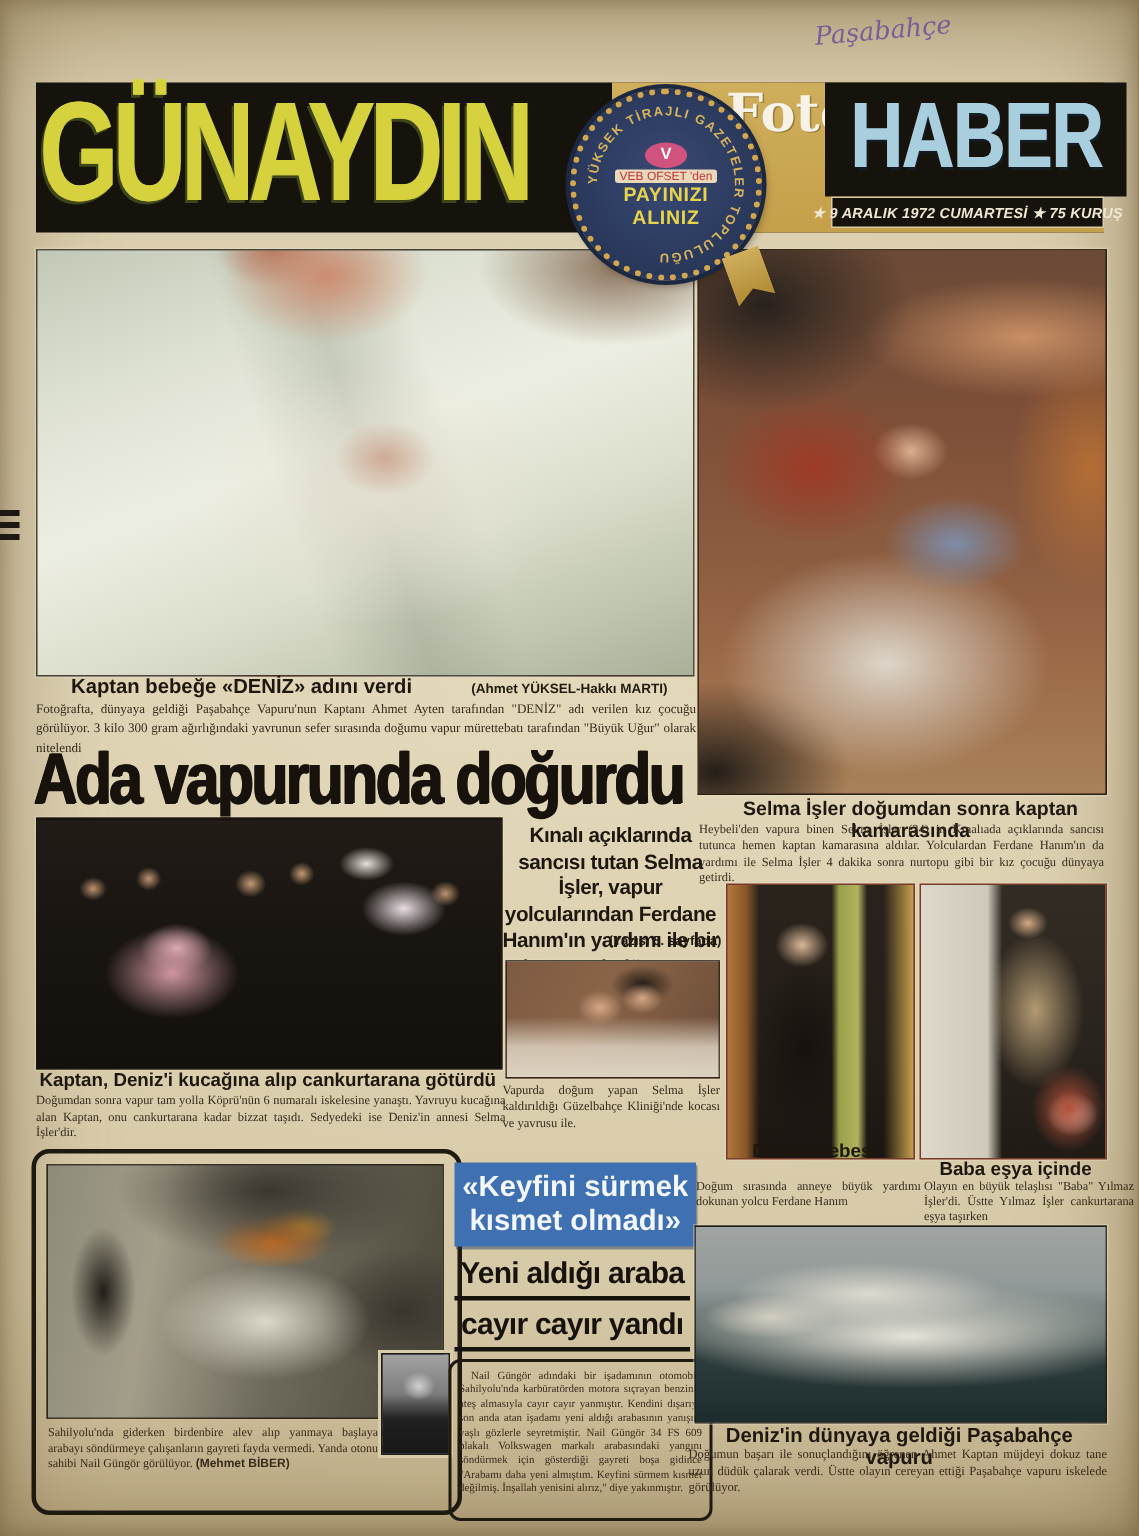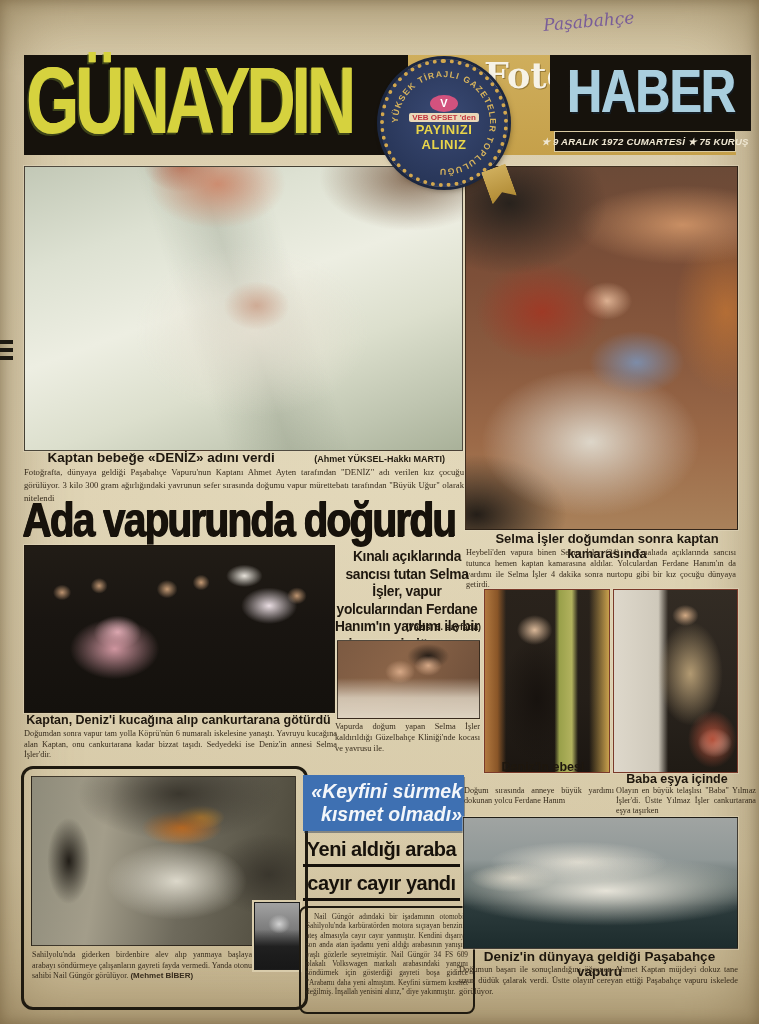--- a/index.html
+++ b/index.html
@@ -35,21 +35,21 @@
   .date-strip span{font-size:9.6px;font-style:italic;font-weight:bold;color:#efe7d2;letter-spacing:.2px;white-space:nowrap;}
   
   .badge{position:absolute;left:356px;top:4px;width:120px;height:120px;border-radius:50%;
     background:radial-gradient(circle at 50% 45%,#3a4a74 0%,#2c3a5e 60%,#223050 100%);
     border:4px dotted #d2a74e;box-shadow:0 0 0 3px #1c2740,2px 3px 6px rgba(40,28,10,.5);z-index:5;}
   .badge-ring{position:absolute;left:0;top:0;width:100%;height:100%;}
   .badge-center{position:absolute;left:14px;top:16px;width:92px;height:88px;display:flex;
     flex-direction:column;align-items:center;justify-content:center;gap:1px;text-align:center;}
   .badge-v{width:28px;height:17px;border-radius:50%;background:#d2527e;color:#fff;font-size:11px;
     font-weight:bold;line-height:17px;}
-  .badge-veb{font-size:8px;font-weight:bold;color:#c23540;background:#ead9b8;padding:0 3px;border-radius:2px;}
+  .badge-veb{font-size:8px;font-weight:normal;color:#c23540;background:#ead9b8;padding:0 3px;border-radius:2px;}
   .badge-pay{font-size:13px;font-weight:bold;color:#e8d44a;letter-spacing:.5px;line-height:14px;}
   .badge-ribbon{position:absolute;right:-8px;bottom:-18px;width:26px;height:34px;
     background:linear-gradient(180deg,#cfae5c,#b08a34);clip-path:polygon(0 0,100% 0,100% 100%,50% 76%,0 100%);
     transform:rotate(-20deg);}
   
   .photo{border:1px solid rgba(34,26,16,.75);box-shadow:0 0 0 1px rgba(230,220,195,.4);}
   .baby-photo{left:24px;top:166px;width:437px;height:283px;background:
     radial-gradient(95px 62px at 44% 6%, rgba(205,137,108,.95), rgba(205,137,108,0) 72%),
     radial-gradient(55px 36px at 36% 0%, rgba(176,108,84,.9), transparent 70%),
     radial-gradient(120px 70px at 88% 4%, rgba(120,90,66,.8), transparent 75%),
@@ -136,22 +136,22 @@
   .ebesi-body{left:464px;top:786px;width:150px;font-size:8.2px;line-height:10.2px;}
   .baba-caption{left:618px;top:772px;width:118px;text-align:center;font-size:12.5px;}
   .baba-body{left:616px;top:786px;width:140px;font-size:8.2px;line-height:10.2px;}
   .car-box{left:21px;top:766px;width:281px;height:238px;border:3px solid #1f1a10;border-radius:12px;}
   .car-box .car-photo{position:absolute;left:7px;top:7px;width:263px;height:168px;
     border:1px solid rgba(34,26,16,.75);}
   .car-caption{position:absolute;left:8px;top:181px;width:224px;font-size:8px;line-height:10.6px;}
   .car-credit{font-weight:bold;font-family:"Liberation Sans",sans-serif;}
   .car-box .portrait-photo{position:absolute;right:5px;top:133px;width:44px;height:66px;
     border:1px solid #1c1c1c;box-shadow:0 0 0 2px #d9ccab;}
-  .quote-box{left:303px;top:775px;width:157px;background:#3e70b2;color:#f3f6fa;text-align:right;
-    font-weight:bold;font-size:19.5px;line-height:23px;padding:5px 2px;box-shadow:1px 2px 0 rgba(30,50,80,.45);font-style:italic;}
+  .quote-box{left:303px;top:775px;width:157px;background:#3e70b2;color:#f3f6fa;text-align:center;
+    font-weight:bold;font-size:19.5px;line-height:23px;padding:5px 2px;box-shadow:1px 2px 0 rgba(30,50,80,.45);}
   .car-head{left:303px;top:838px;width:157px;text-align:center;font-weight:bold;font-size:20px;
     letter-spacing:-.5px;color:#17120b;border-bottom:3px solid #17120b;padding-bottom:3px;}
   .car-head2{top:872px;}
   .car-body-box{left:299px;top:906px;width:162px;height:96px;border:2px solid #1f1a10;border-radius:8px;padding:4px 5px;}
   .car-body-box p{margin:0;font-size:7.3px;line-height:9.4px;text-indent:8px;}
   .ship-caption{left:463px;top:949px;width:273px;text-align:center;font-size:13.5px;}
   .ship-body{left:459px;top:965px;width:279px;font-size:8.4px;line-height:10.8px;}
 </style>
 </head>
 <body>

